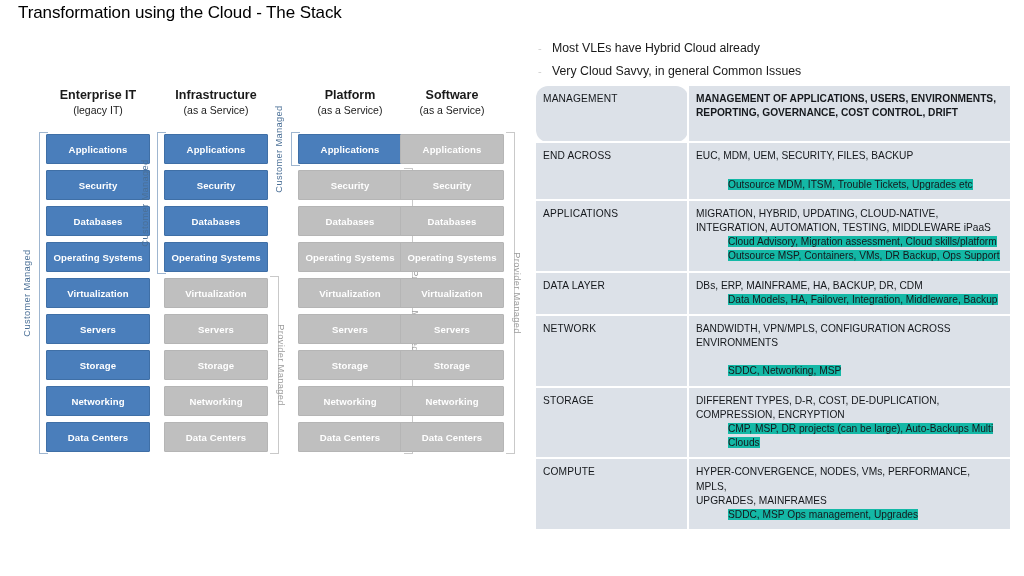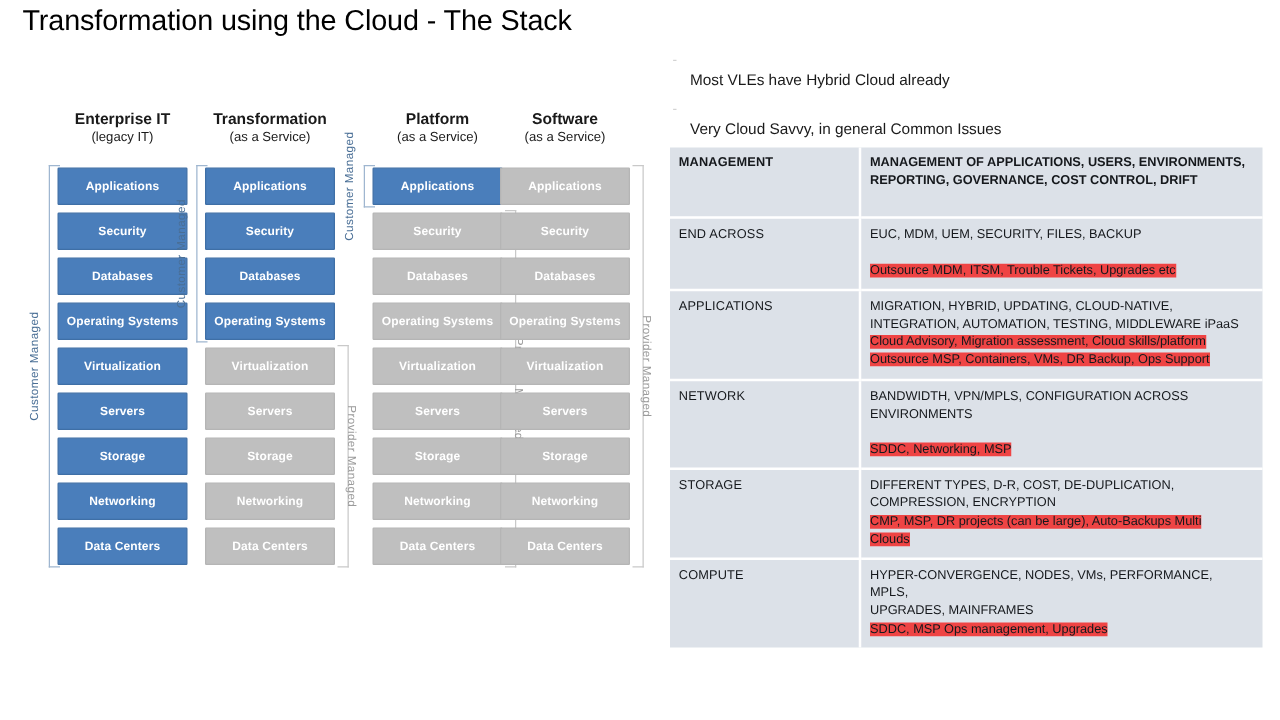--- a/index.html
+++ b/index.html
@@ -15,21 +15,21 @@
     overflow: hidden;
     font-family: "Liberation Sans", sans-serif;
     color: #000000;
   }
 
   
   #slide-title {
     position: absolute;
     left: 18px;
     top: 3px;
-    font-size: 23px;
+    font-size: 17px;
     font-weight: 400;
     letter-spacing: -0.1px;
     color: #000000;
     white-space: nowrap;
   }
 
   
   #stack-diagram {
     position: absolute;
     left: 34px;
@@ -158,21 +158,20 @@
     color: #cfcfcf;
     font-size: 11px;
     line-height: 16px;
     text-align: left;
   }
   .bullet-text {
     font-size: 12.3px;
     color: #1a1a1a;
     line-height: 16px;
     white-space: nowrap;
-    margin-top: 16px;
   }
 
   #stack-table {
     margin-top: 7px;
     border-collapse: collapse;
     width: 474px;
     table-layout: fixed;
   }
   #stack-table td {
     background: #dce1e8;
@@ -185,32 +184,33 @@
   #stack-table td:last-child { border-right: none; }
   #stack-table tr:last-child td { border-bottom: none; }
 
   .t-label {
     width: 152px;
     font-size: 10.2px;
     color: #15181c;
     letter-spacing: 0.15px;
     line-height: 14px;
   }
-  .t-label.bold { font-weight: bold; }
+  .t-label.bold { font-weight: normal; border-radius: 12px; }
   .t-detail {
     font-size: 10.2px;
     color: #15181c;
     line-height: 14.2px;
   }
   .t-detail.bold { font-weight: bold; }
   .t-line { display: block; }
   .t-line.spacer { height: 14px; }
   .t-line .hl {
-    background: #ef4444;
+    background: #14b8a6;
     box-decoration-break: clone;
+    margin-left: 32px;
     -webkit-box-decoration-break: clone;
   }
 </style>
 </head>
 <body>
 
 <div id="slide-title">Transformation using the Cloud - The Stack</div>
 
 <div id="stack-diagram">
     <div class="stack-column col-0">
@@ -229,21 +229,21 @@
         <div class="layer-box blue">Networking</div>
         <div class="layer-box blue">Data Centers</div>
       </div>
       <div class="bracket left" style="top: 44px; height: 322px; left: -20px;">
         <div class="bracket-line"></div>
         <div class="bracket-label">Customer Managed</div>
       </div>
     </div>
     <div class="stack-column col-1">
       <div class="col-header">
-        <div class="col-title">Transformation</div>
+        <div class="col-title">Infrastructure</div>
         <div class="col-sub">(as a Service)</div>
       </div>
       <div class="layer-list">
         <div class="layer-box blue">Applications</div>
         <div class="layer-box blue">Security</div>
         <div class="layer-box blue">Databases</div>
         <div class="layer-box blue">Operating Systems</div>
         <div class="layer-box gray">Virtualization</div>
         <div class="layer-box gray">Servers</div>
         <div class="layer-box gray">Storage</div>
@@ -339,20 +339,27 @@
         <tr>
           <td class="t-label">APPLICATIONS</td>
           <td class="t-detail">
             <span class="t-line">MIGRATION, HYBRID, UPDATING, CLOUD-NATIVE,</span>
             <span class="t-line">INTEGRATION, AUTOMATION, TESTING, MIDDLEWARE iPaaS</span>
             <span class="t-line"><span class="hl">Cloud Advisory, Migration assessment, Cloud skills/platform</span></span>
             <span class="t-line"><span class="hl">Outsource MSP, Containers, VMs, DR Backup, Ops Support</span></span>
           </td>
         </tr>
         <tr>
+          <td class="t-label">DATA LAYER</td>
+          <td class="t-detail">
+            <span class="t-line">DBs, ERP, MAINFRAME, HA, BACKUP, DR, CDM</span>
+            <span class="t-line"><span class="hl">Data Models, HA, Failover, Integration, Middleware, Backup</span></span>
+          </td>
+        </tr>
+        <tr>
           <td class="t-label">NETWORK</td>
           <td class="t-detail">
             <span class="t-line">BANDWIDTH, VPN/MPLS, CONFIGURATION ACROSS</span>
             <span class="t-line">ENVIRONMENTS</span>
             <span class="t-line spacer"></span>
             <span class="t-line"><span class="hl">SDDC, Networking, MSP</span></span>
           </td>
         </tr>
         <tr>
           <td class="t-label">STORAGE</td>

